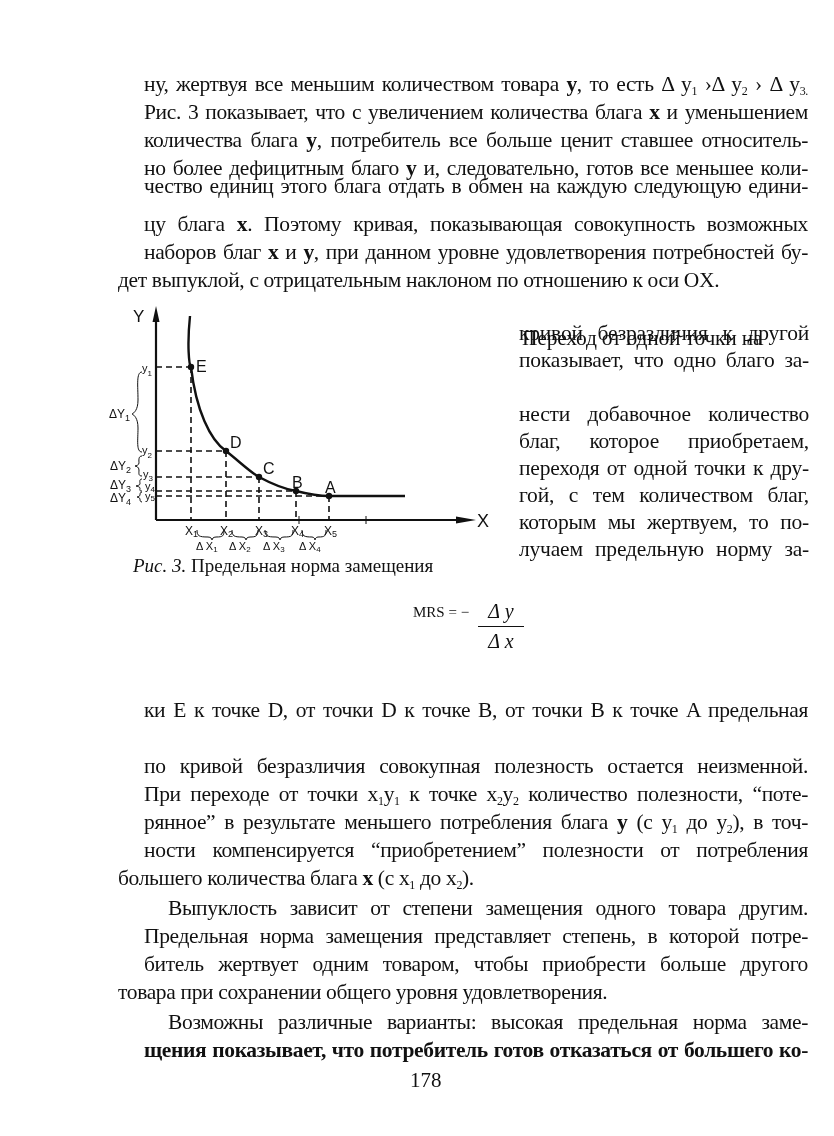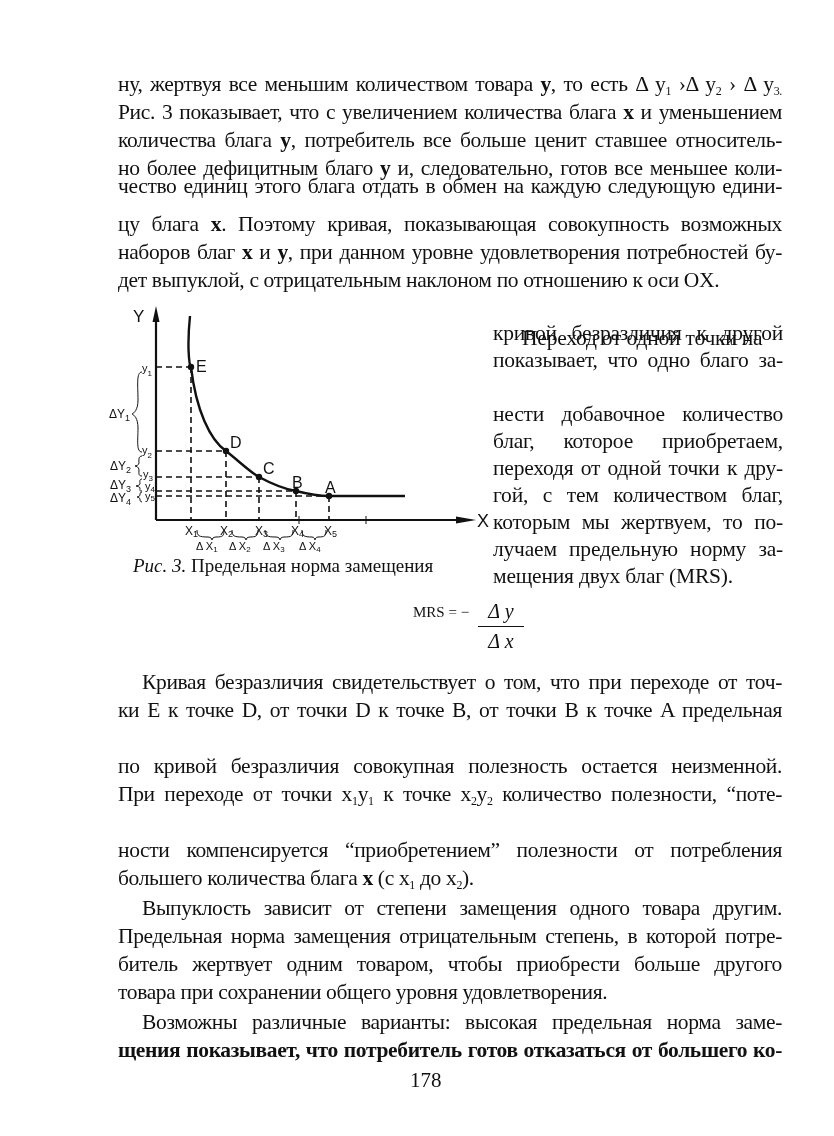--- a/index.html
+++ b/index.html
@@ -1,21 +1,21 @@
 <!DOCTYPE html>
 <html><head>
 <meta charset="utf-8">
 <style>
   html, body { margin:0; padding:0; background:#ffffff; }
   body { width:834px; height:1136px; position:relative; overflow:hidden;
          font-family:"Liberation Serif","DejaVu Serif",serif; color:#111; }
   .page { position:absolute; left:0; top:0; width:834px; height:1136px; }
   .line { position:absolute; left:118px; width:664px; font-size:21.5px; line-height:28px;
           white-space:nowrap; letter-spacing:-0.35px; transform-origin:left top; }
-  .just { text-align:justify; text-align-last:justify; }
+  .just { text-align:justify; text-align-last:justify;margin-left:26px; }
   .indent { left:142px; width:640px; }
   .b { font-weight:bold; }
   sub { font-size:12px; vertical-align:-4px; line-height:0; }
   .side { position:absolute; left:493px; width:290px; font-size:21.5px; line-height:27.5px;
           white-space:nowrap; letter-spacing:-0.2px; }
   .side-indent { left:522px; width:261px;margin-top:32px; }
   .fig { position:absolute; left:100px; top:295px; width:390px; height:290px; }
   .caption { position:absolute; left:133px; top:555px; font-size:19px; white-space:nowrap; }
   .caption i { font-style:italic; }
   .formula { position:absolute; left:413px; top:604px; font-size:15px; }
@@ -119,38 +119,37 @@
 
   <div class="side side-indent" style="top:293px;">Переход от одной точки на</div>
   <div class="side just" style="top:320px;">кривой безразличия к другой</div>
   <div class="side just" style="top:347px;">показывает, что одно благо за-</div>
   <div class="side just" style="top:401px;">нести добавочное количество</div>
   <div class="side just" style="top:428px;">благ, которое приобретаем,</div>
   <div class="side just" style="top:455px;">переходя от одной точки к дру-</div>
   <div class="side just" style="top:482px;">гой, с тем количеством благ,</div>
   <div class="side just" style="top:509px;">которым мы жертвуем, то по-</div>
   <div class="side just" style="top:536px;">лучаем предельную норму за-</div>
-  <div class="side" style="top:563px;">мещения двух благ (MRS).</div>
 
   <div class="formula">MRS = −</div>
   <div class="frac">
     <span class="num">Δ y</span>
     <span class="bar"></span>
     <span class="den">Δ x</span>
   </div>
 
-  <div class="line just indent" style="top:668px;">Кривая безразличия свидетельствует о том, что при переходе от точ-</div>
   <div class="line just" style="top:696px;">ки E к точке D, от точки D к точке B, от точки B к точке A предельная</div>
   <div class="line just" style="top:752px;">по кривой безразличия совокупная полезность остается неизменной.</div>
   <div class="line just" style="top:780px;"><span>При переходе от точки x</span><sub>1</sub><span>y</span><sub>1</sub><span> к точке x</span><sub>2</sub><span>y</span><sub>2</sub><span> количество полезности, “поте-</span></div>
+  <div class="line just" style="top:808px;"><span>рянное” в результате меньшего потребления блага </span><span class="b">y</span><span> (с y</span><sub>1</sub><span> до y</span><sub>2</sub><span>), в точ-</span></div>
   <div class="line just" style="top:836px;">ности компенсируется “приобретением” полезности от потребления</div>
   <div class="line" style="top:864px;"><span>большего количества блага </span><span class="b">x</span><span> (с x</span><sub>1</sub><span> до x</span><sub>2</sub><span>).</span></div>
 
   <div class="line just indent" style="top:894px;">Выпуклость зависит от степени замещения одного товара другим.</div>
-  <div class="line just" style="top:922px;">Предельная норма замещения отрицательным степень, в которой потре-</div>
+  <div class="line just" style="top:922px;">Предельная норма замещения представляет степень, в которой потре-</div>
   <div class="line just" style="top:950px;">битель жертвует одним товаром, чтобы приобрести больше другого</div>
   <div class="line" style="top:978px;">товара при сохранении общего уровня удовлетворения.</div>
 
   <div class="line just indent" style="top:1008px;">Возможны различные варианты: высокая предельная норма заме-</div>
   <div class="line just" style="top:1036px;font-weight:bold;">щения показывает, что потребитель готов отказаться от большего ко-</div>
 
   <div class="pagenum">178</div>
 </div>
 
 </body></html>

